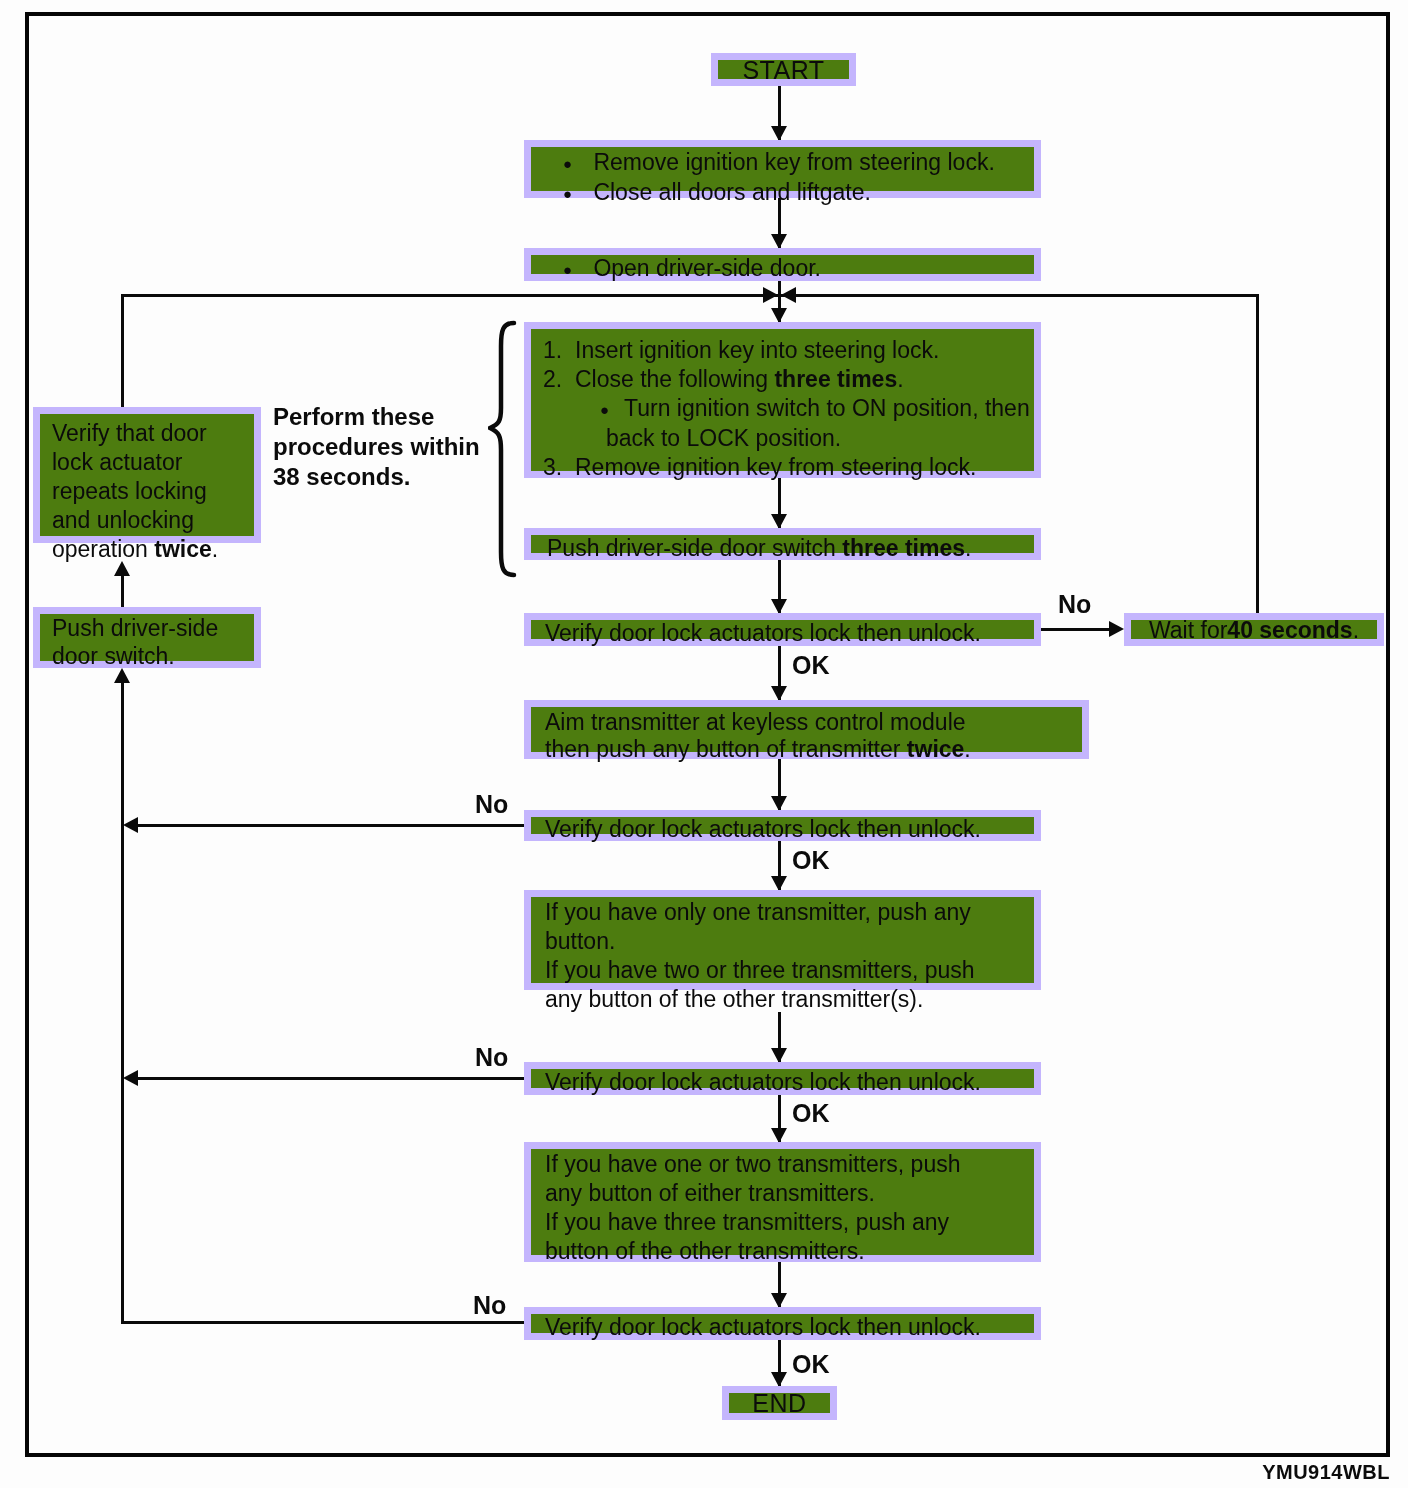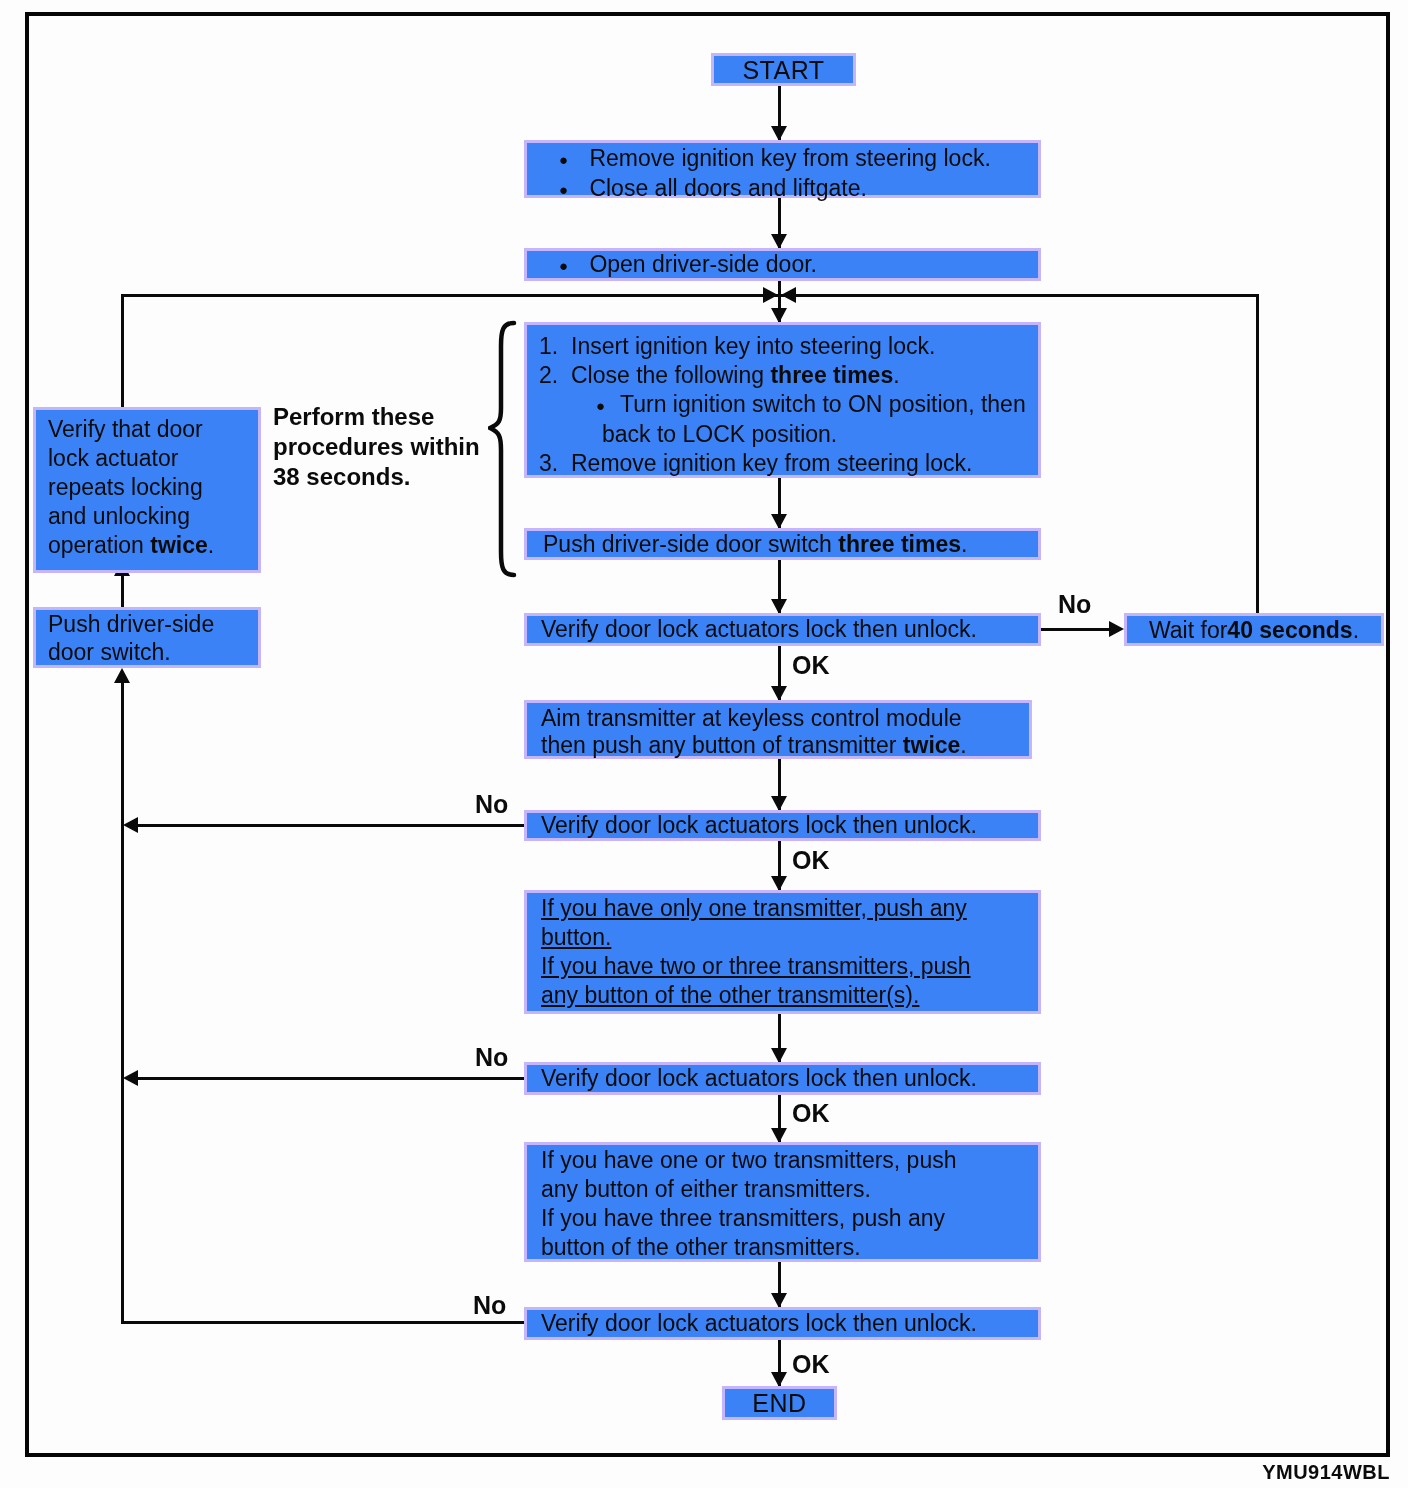--- a/index.html
+++ b/index.html
@@ -2,21 +2,21 @@
 <html><head>
 <meta charset="utf-8">
 <style>
   html,body{margin:0;padding:0;background:#fff;}
   #canvas{
     position:relative;width:1408px;height:1488px;background:#fdfdfd;
     font-family:"Liberation Sans",sans-serif;color:#0b0b0b;overflow:hidden;
   }
   .frame{position:absolute;border:4px solid #050505;background:transparent;}
   .node{
-    position:absolute;border:3px solid #c4b5fd;background:#3b82f6;
+    position:absolute;border:7px solid #c4b5fd;background:#4d7c0f;
     font-size:23px;line-height:28px;box-sizing:border-box;white-space:nowrap;
   }
   .centered{display:flex;align-items:center;justify-content:center;}
   .term{font-size:25px;letter-spacing:0.5px;}
   .line{position:absolute;background:#0a0a0a;}
   .arrow{position:absolute;width:0;height:0;}
   .arrow.down{border-left:8px solid transparent;border-right:8px solid transparent;border-top:15px solid #0a0a0a;}
   .arrow.up{border-left:8px solid transparent;border-right:8px solid transparent;border-bottom:15px solid #0a0a0a;}
   .arrow.right{border-top:8px solid transparent;border-bottom:8px solid transparent;border-left:15px solid #0a0a0a;}
   .arrow.left{border-top:8px solid transparent;border-bottom:8px solid transparent;border-right:15px solid #0a0a0a;}
@@ -143,32 +143,32 @@
   <div class="node" style="left:524px;top:613px;width:517px;height:33px;padding:0 0 0 14px;line-height:27px;">
     <span>Verify door lock actuators lock then unlock.</span>
   </div>
 
   <div class="node centered" style="left:1124px;top:613px;width:260px;height:33px;">
     <span>Wait for </span>
       <b>40 seconds</b>
       <span>.</span>
   </div>
 
-  <div class="node" style="left:524px;top:700px;width:508px;height:59px;padding:2px 0 0 14px;line-height:27px;">
+  <div class="node" style="left:524px;top:700px;width:565px;height:59px;padding:2px 0 0 14px;line-height:27px;">
     <div class="row">Aim transmitter at keyless control module</div>
     <div class="row">
       <span>then push any button of transmitter </span><b>twice</b><span>.</span>
     </div>
   </div>
 
   <div class="node" style="left:524px;top:810px;width:517px;height:31px;padding:0 0 0 14px;line-height:25px;">
     <span>Verify door lock actuators lock then unlock.</span>
   </div>
 
-  <div class="node" style="left:524px;top:890px;width:517px;height:124px;padding:1px 0 0 14px;line-height:29px;text-decoration:underline;">
+  <div class="node" style="left:524px;top:890px;width:517px;height:100px;padding:1px 0 0 14px;line-height:29px;">
     <div class="row">If you have only one transmitter, push any</div>
     <div class="row">button.</div>
     <div class="row">If you have two or three transmitters, push</div>
     <div class="row">any button of the other transmitter(s).</div>
   </div>
 
   <div class="node" style="left:524px;top:1062px;width:517px;height:33px;padding:0 0 0 14px;line-height:27px;">
     <span>Verify door lock actuators lock then unlock.</span>
   </div>
 
@@ -180,21 +180,21 @@
   </div>
 
   <div class="node" style="left:524px;top:1307px;width:517px;height:33px;padding:0 0 0 14px;line-height:27px;">
     <span>Verify door lock actuators lock then unlock.</span>
   </div>
 
   <div class="node centered term" style="left:722px;top:1386px;width:115px;height:34px;">
     <span>END</span>
   </div>
 
-  <div class="node" style="left:33px;top:407px;width:228px;height:166px;padding:5px 0 0 12px;line-height:29px;">
+  <div class="node" style="left:33px;top:407px;width:228px;height:136px;padding:5px 0 0 12px;line-height:29px;">
     <div class="row">Verify that door</div>
     <div class="row">lock actuator</div>
     <div class="row">repeats locking</div>
     <div class="row">and unlocking</div>
     <div class="row">
       <span>operation </span><b>twice</b><span>.</span>
     </div>
   </div>
 
   <div class="node" style="left:33px;top:607px;width:228px;height:61px;padding:0 0 0 12px;line-height:28px;">

